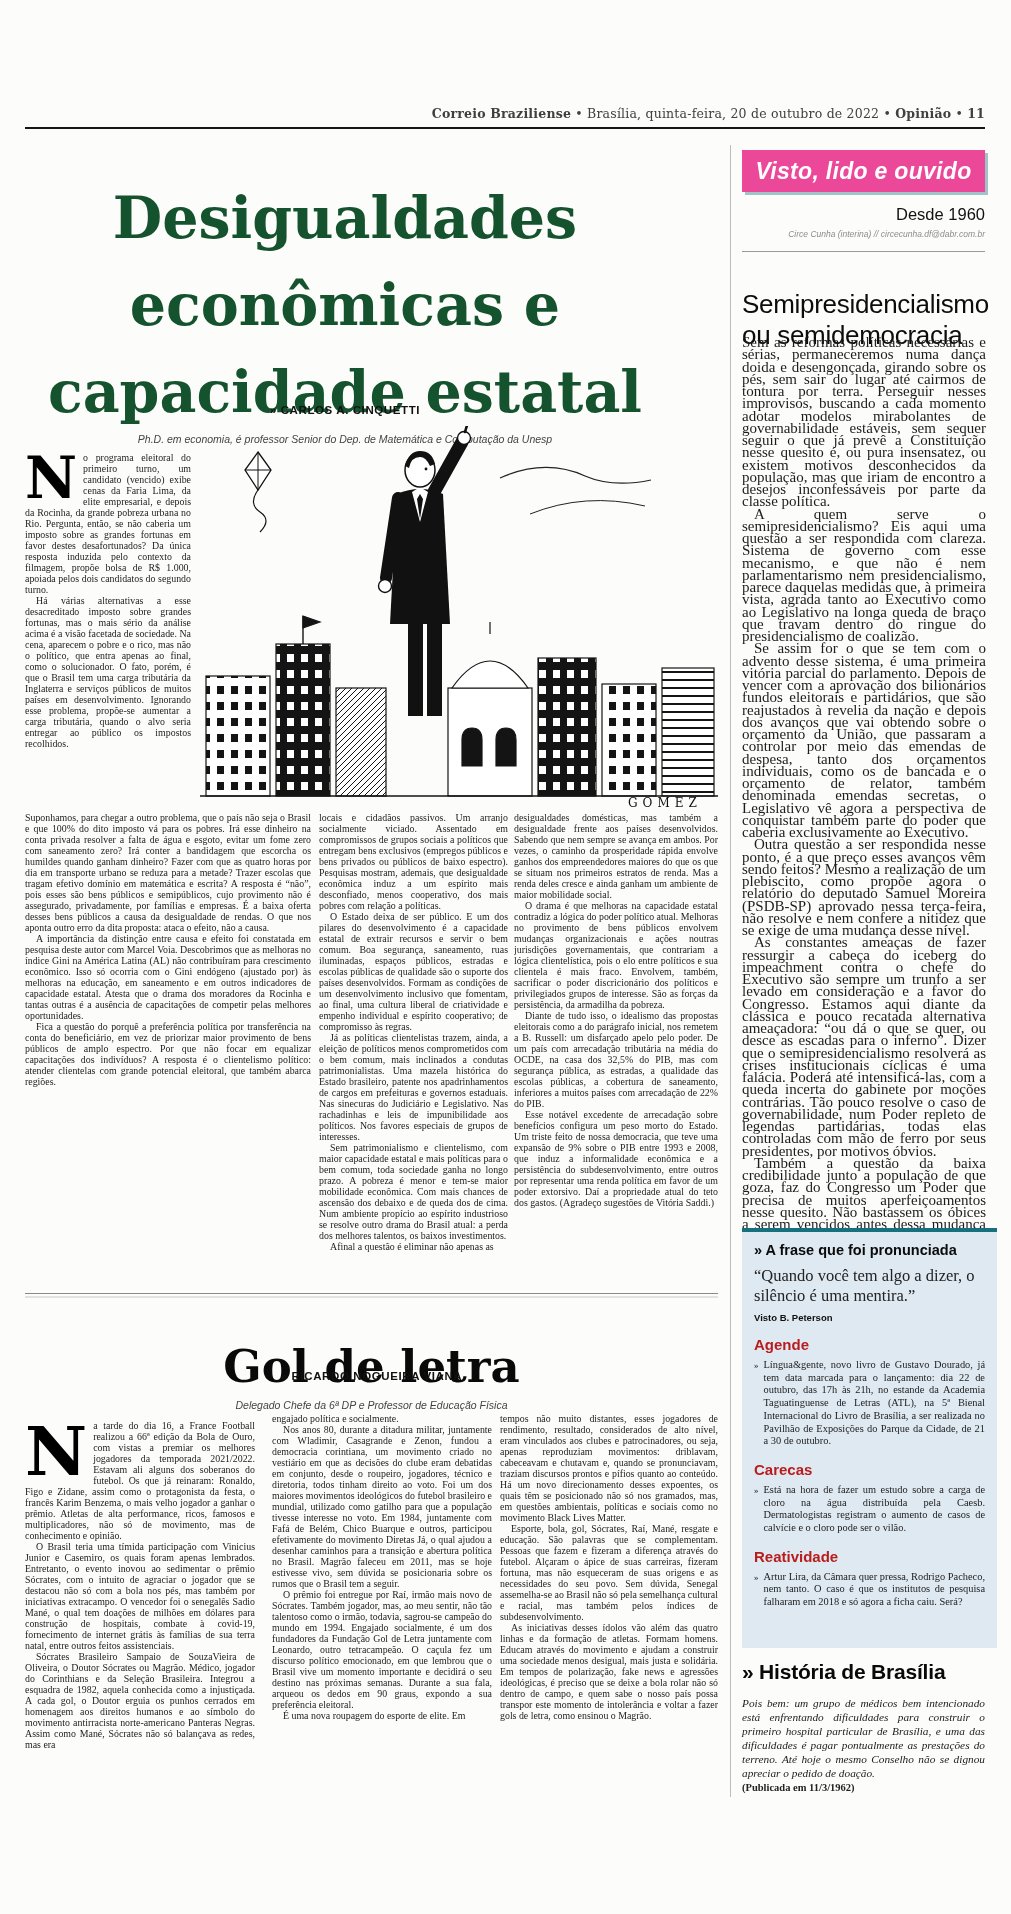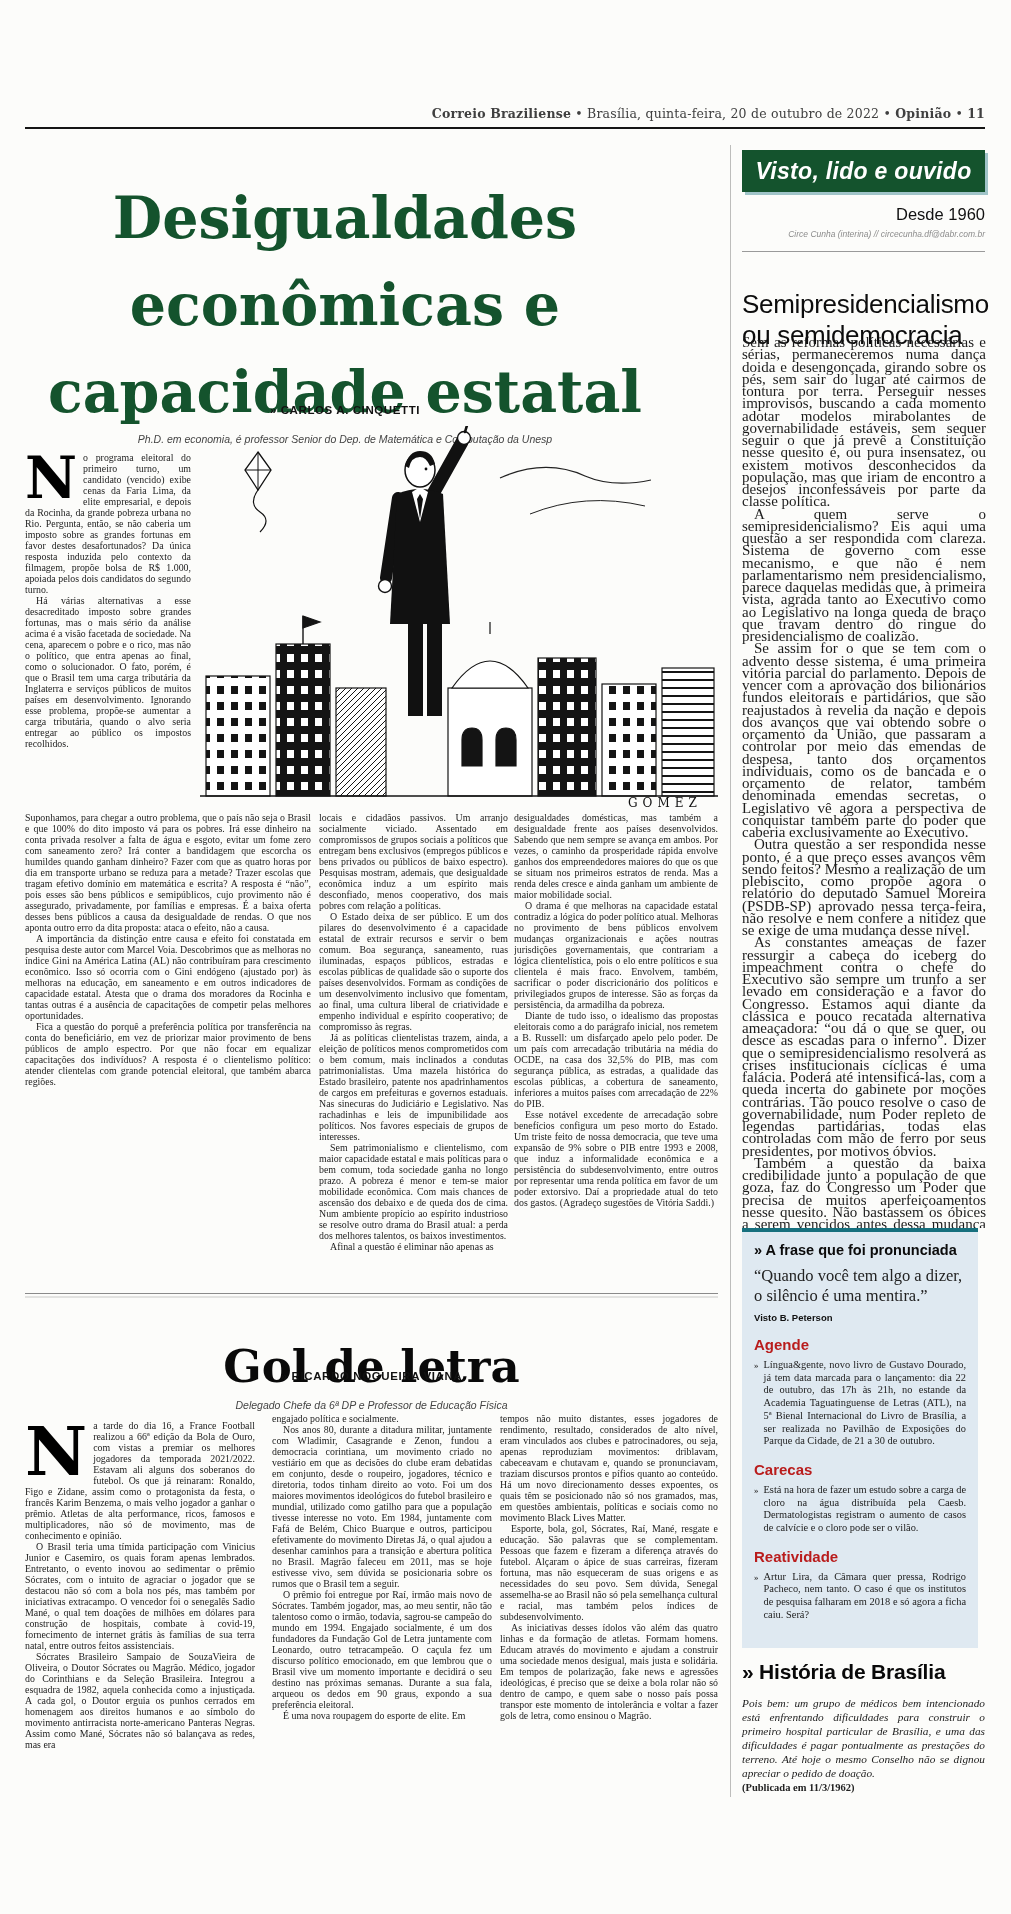--- a/index.html
+++ b/index.html
@@ -39,34 +39,34 @@
             border-top:1px solid #8a8a8a;border-bottom:2px solid #e2e2e0;}
   .gol-title{position:absolute;left:25px;top:1302px;width:693px;text-align:center;
              font:bold 45px/56px "DejaVu Serif",serif;color:#090909;}
   .gol-byline{position:absolute;left:25px;top:1370px;width:693px;text-align:center;}
   #gol-col1{left:25px;top:1420px;width:230px;height:374px;}
   #gol-col2{left:272px;top:1413px;width:220px;height:381px;}
   #gol-col3{left:500px;top:1413px;width:218px;height:381px;}
 
   
   .v-rule{position:absolute;left:730px;top:145px;width:1px;height:1652px;background:#bdbdbb;}
-  .banner{position:absolute;left:742px;top:150px;width:243px;height:42px;background:#14532d;
+  .banner{position:absolute;left:742px;top:150px;width:243px;height:42px;background:#ec4899;
           box-shadow:3px 3px 0 rgba(23,112,126,.40);display:flex;align-items:center;justify-content:center;
           font:italic bold 23px "Liberation Sans",sans-serif;color:#fff;letter-spacing:.3px;}
   .desde{position:absolute;left:742px;top:205px;width:243px;text-align:right;
          font:16.5px "Liberation Sans",sans-serif;color:#111;}
   .contact{position:absolute;left:742px;top:229px;width:243px;text-align:right;
            font:italic 8.5px "Liberation Sans",sans-serif;color:#8c8c8c;}
   .s-rule{position:absolute;left:742px;top:251px;width:243px;height:1px;background:#9a9a9a;}
   .s-title{position:absolute;left:742px;top:263px;width:243px;
            font:26px/31px "Liberation Sans",sans-serif;color:#0c0c0c;letter-spacing:-.3px;}
   #s-body{left:742px;top:336px;width:244px;height:892px;font-size:15px;line-height:12.25px;}
   #s-body p+p{text-indent:12px;}
 
-  .qbox{position:absolute;left:742px;top:1228px;width:236px;height:420px;background:#dfe9f1;
+  .qbox{position:absolute;left:742px;top:1228px;width:255px;height:420px;background:#dfe9f1;
         border-top:4px solid #17707e;box-sizing:border-box;padding:10px 12px;}
   .q-head{font:bold 14.5px "Liberation Sans",sans-serif;color:#0b0b0b;}
   .q-text{font:16.5px/20px "Liberation Serif",serif;color:#222;margin-top:8px;}
   .q-author{font:bold 9.5px "Liberation Sans",sans-serif;color:#111;margin-top:6px;}
   .q-sec{font:bold 15px "Liberation Sans",sans-serif;margin-top:13px;color:#b91c1c;}
   .q-item{display:flex;gap:5px;margin-top:6px;font:10.4px/12.7px "Liberation Serif",serif;
           color:#222;text-align:justify;}
   .q-item .bullet{color:#444;font-weight:bold;font-size:9px;flex:0 0 auto;}
 
   .hist-head{position:absolute;left:742px;top:1660px;width:243px;

